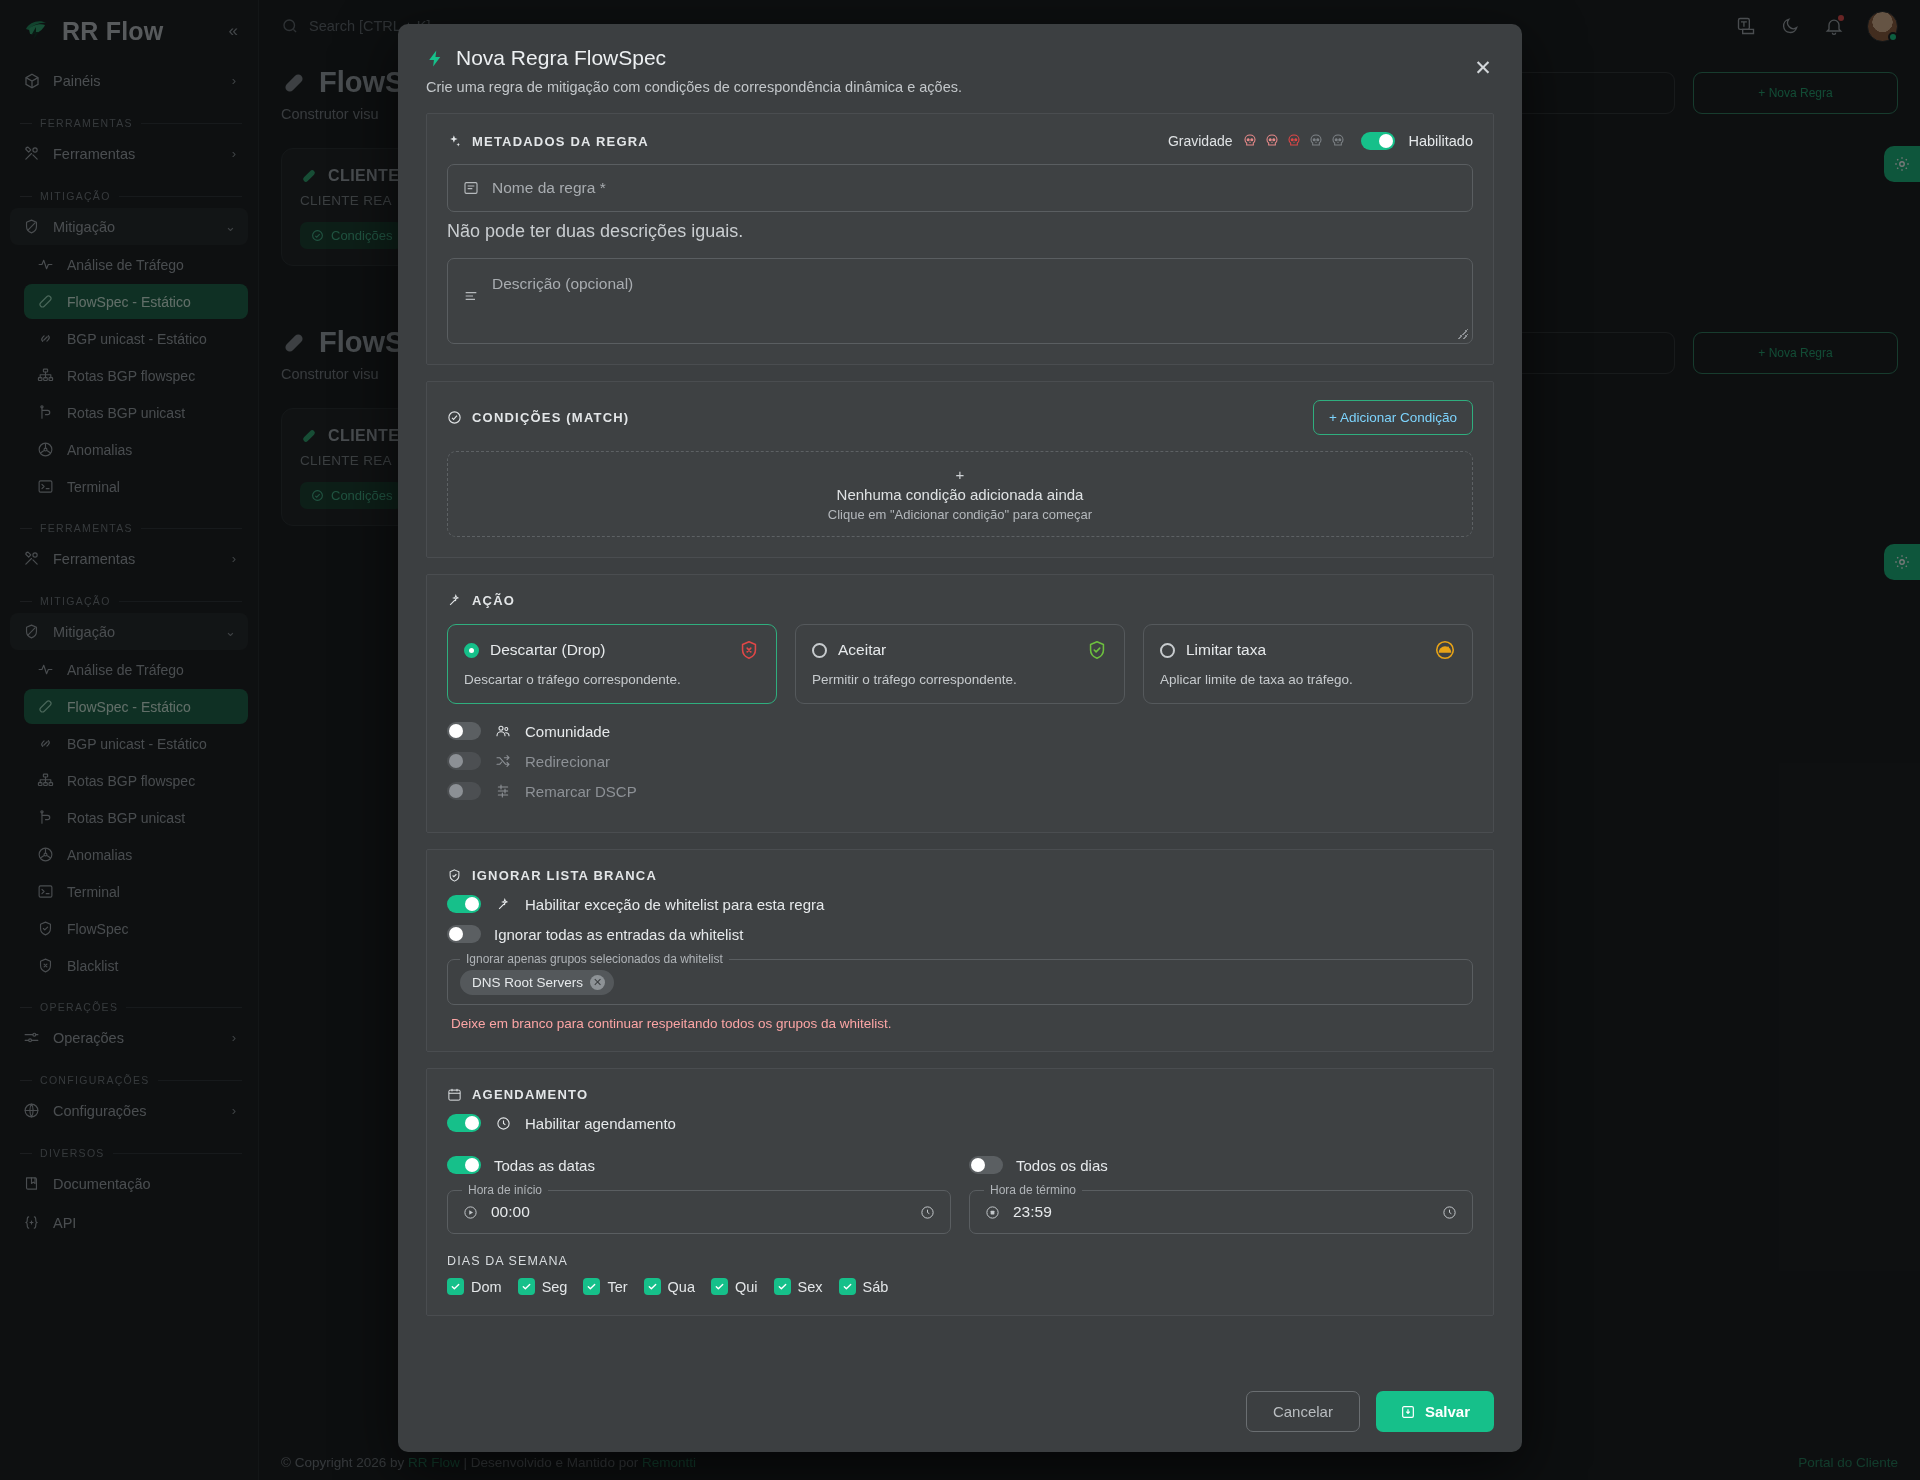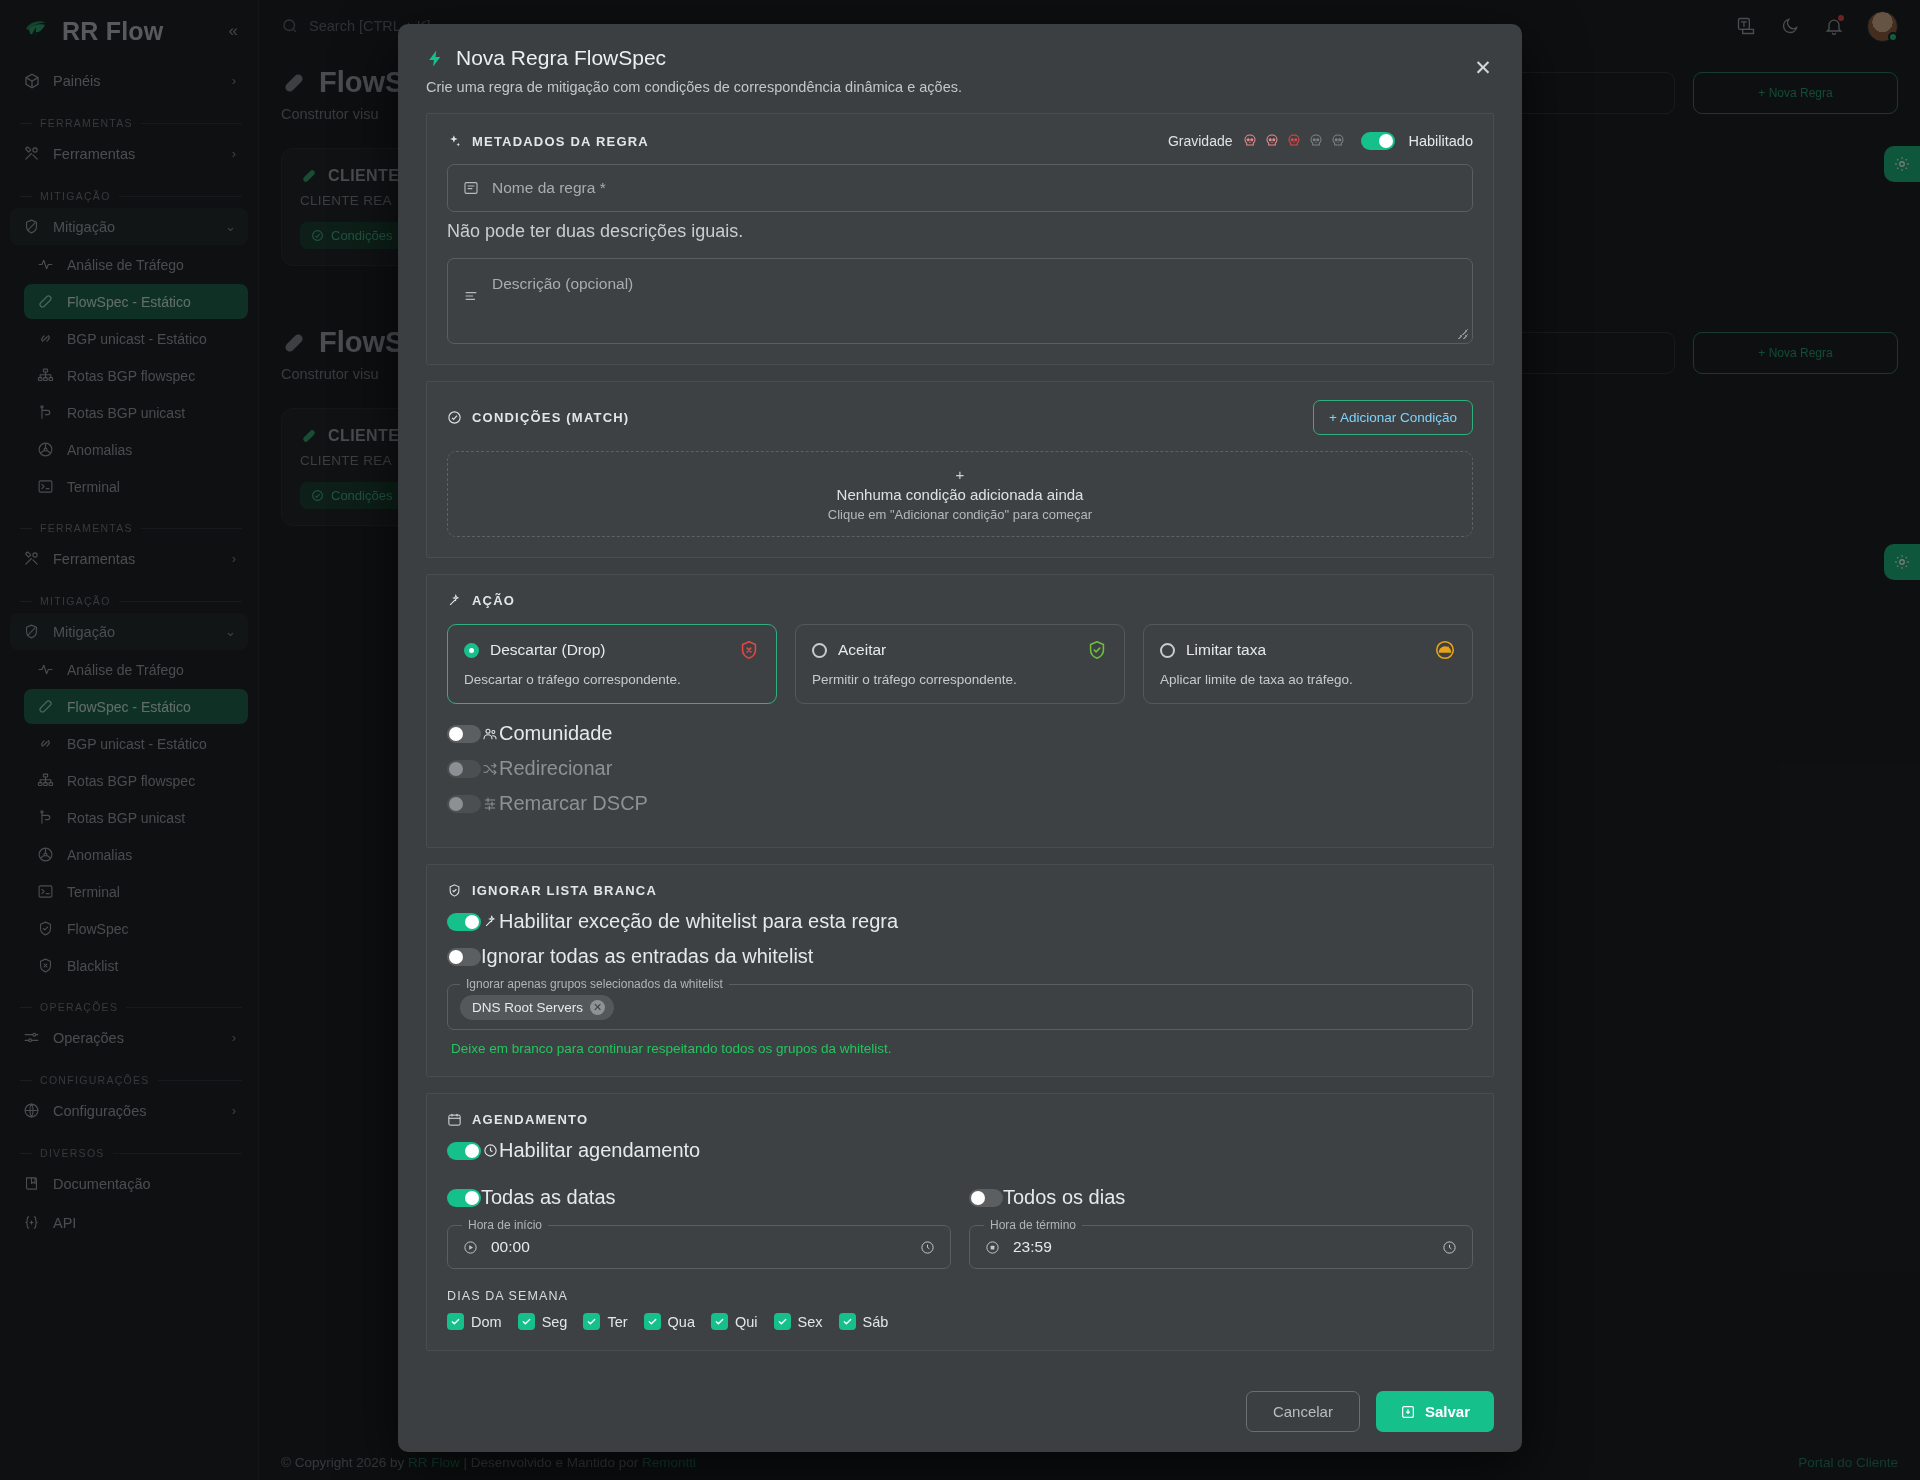--- a/index.html
+++ b/index.html
@@ -120,21 +120,21 @@
   .skull{width:17px;height:17px}
 
   .switch{width:34px;height:18px;border-radius:10px;position:relative;flex:0 0 34px;cursor:pointer}
   .switch .knob{position:absolute;top:2px;width:14px;height:14px;border-radius:50%;transition:none}
   .switch.on{background:#16c08a}
   .switch.on .knob{right:2px;background:#fff}
   .switch.off{background:#5b5f62}
   .switch.off .knob{left:2px;background:#fff}
   .switch.disabled{background:#4c4f52;cursor:default}
   .switch.disabled .knob{left:2px;background:#8c9095}
-  .switch-row{display:flex;align-items:center;margin:12px 0;color:#e6e9eb;font-size:20px}
+  .switch-row{display:flex;align-items:center;gap:13px;margin:12px 0;color:#e6e9eb;font-size:15px}
   .switch-row.dim{color:#8d9196}
   .switch-row .ic{width:18px;height:18px;display:flex;align-items:center;justify-content:center;flex:0 0 18px}
 
   .field{
     position:relative;border:1px solid #5a5e61;border-radius:7px;
     height:48px;display:flex;align-items:center;gap:12px;padding:0 14px;margin-top:14px;
   }
   .field .fic{color:#b6babd;width:18px;height:18px;display:flex;align-items:center;justify-content:center;flex:0 0 18px}
   .field input{
     flex:1;background:transparent;border:0;outline:none;color:#e7eaec;font-size:15.5px;font-family:inherit;
@@ -191,21 +191,21 @@
     color:#b0b4b8;font-size:12px;
   }
   .tag{
     display:inline-flex;align-items:center;gap:7px;background:#54585b;color:#e6e9eb;
     border-radius:13px;padding:5px 9px 5px 12px;font-size:13.5px;
   }
   .tag .x{
     width:15px;height:15px;border-radius:50%;background:#8d9296;color:#3c3f41;
     display:flex;align-items:center;justify-content:center;font-size:11px;cursor:pointer;line-height:1;
   }
-  .note{margin-top:11px;color:#22c55e;font-size:13.5px;padding-left:4px}
+  .note{margin-top:11px;color:#fca5a5;font-size:13.5px;padding-left:4px}
 
   .sched-grid{display:grid;grid-template-columns:1fr 1fr;gap:18px;margin-top:4px;align-items:start}
   .time-field{
     position:relative;border:1px solid #5a5e61;border-radius:7px;height:44px;
     display:flex;align-items:center;gap:12px;padding:0 14px;margin-top:16px;
   }
   .time-field .legend{
     position:absolute;top:-8px;left:14px;background:#3e4143;padding:0 6px;color:#b0b4b8;font-size:12px;
   }
   .time-field .val{flex:1;color:#e6e9eb;font-size:15.5px}

